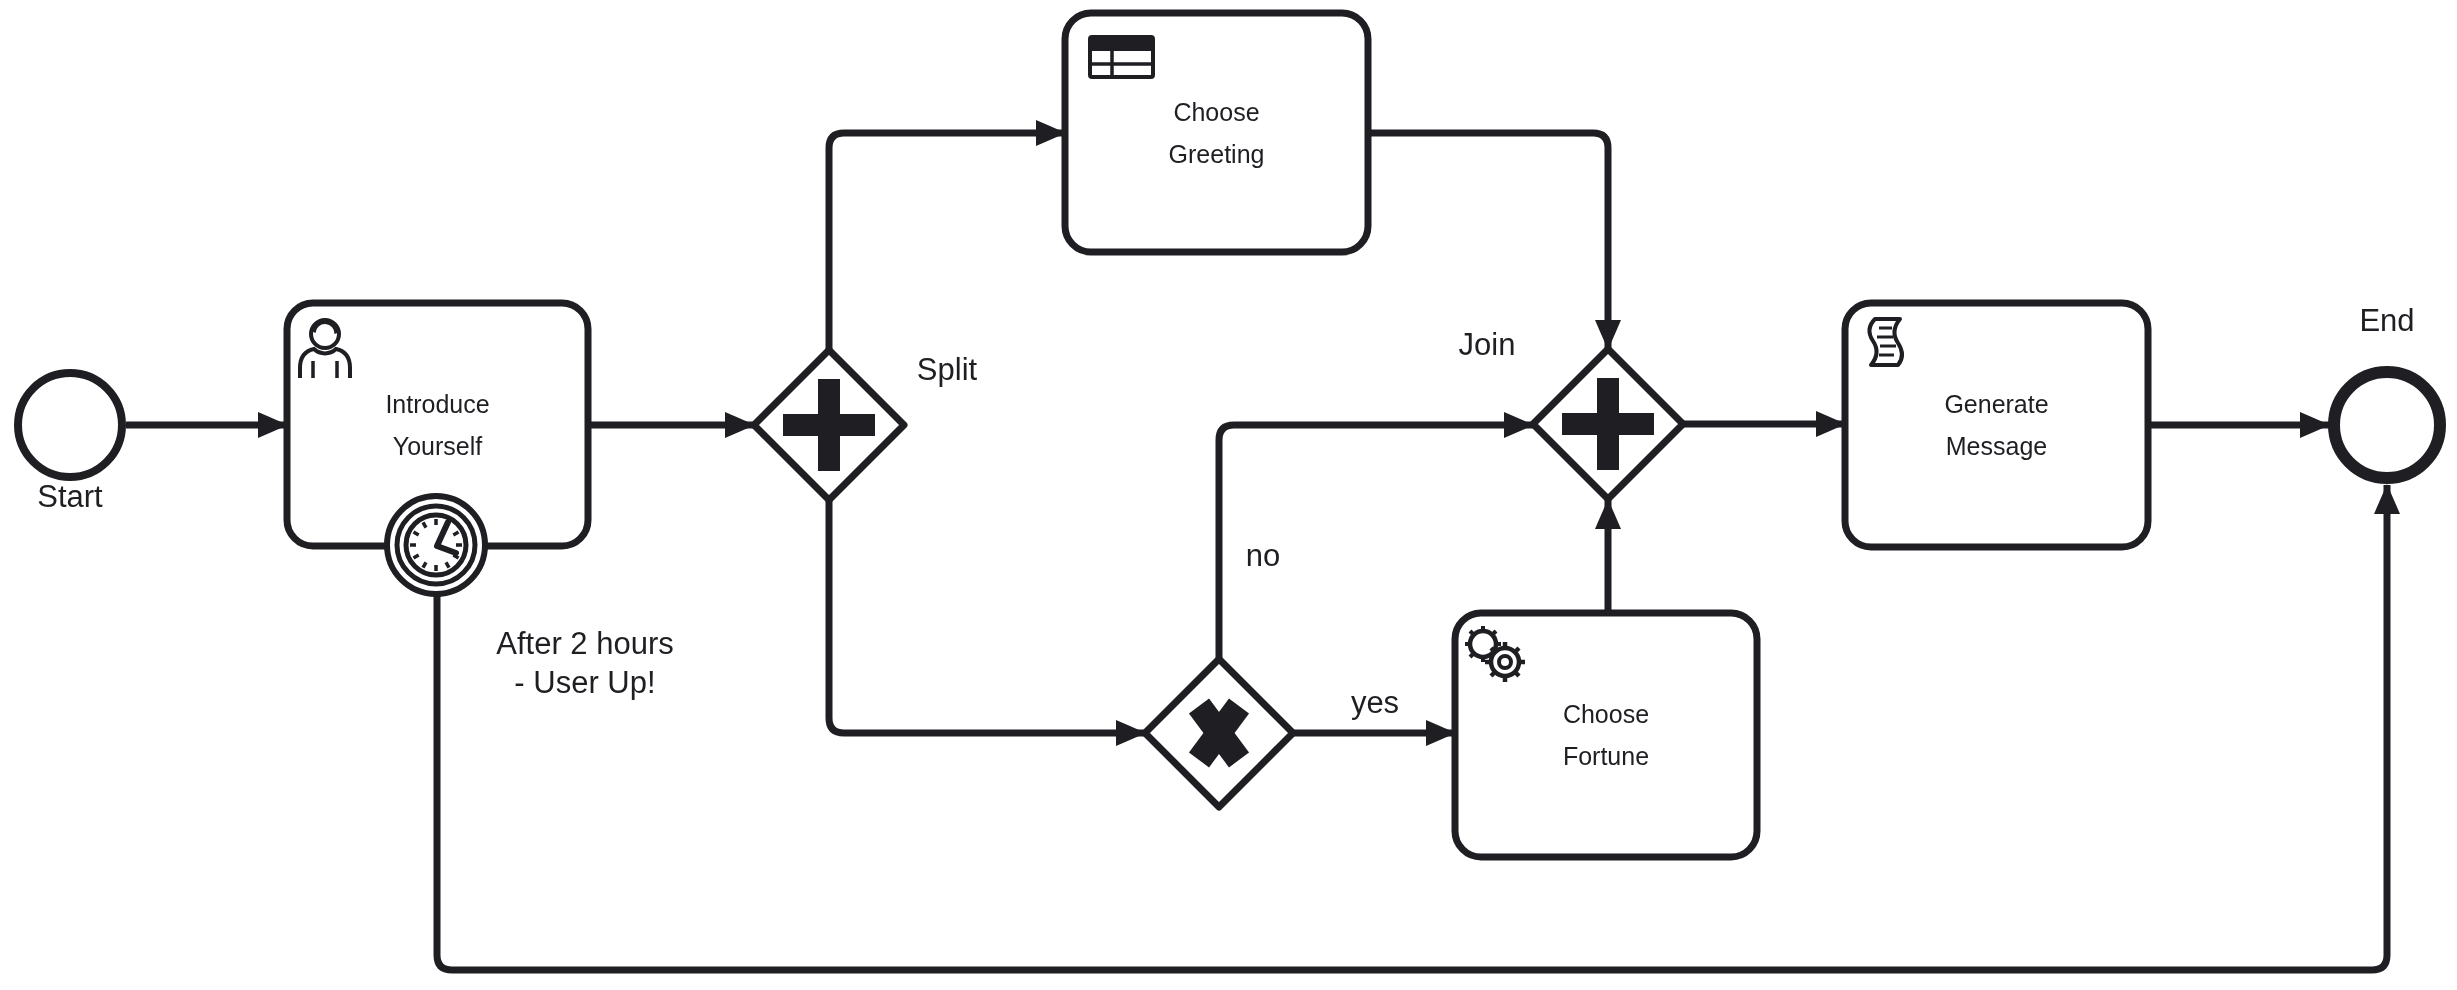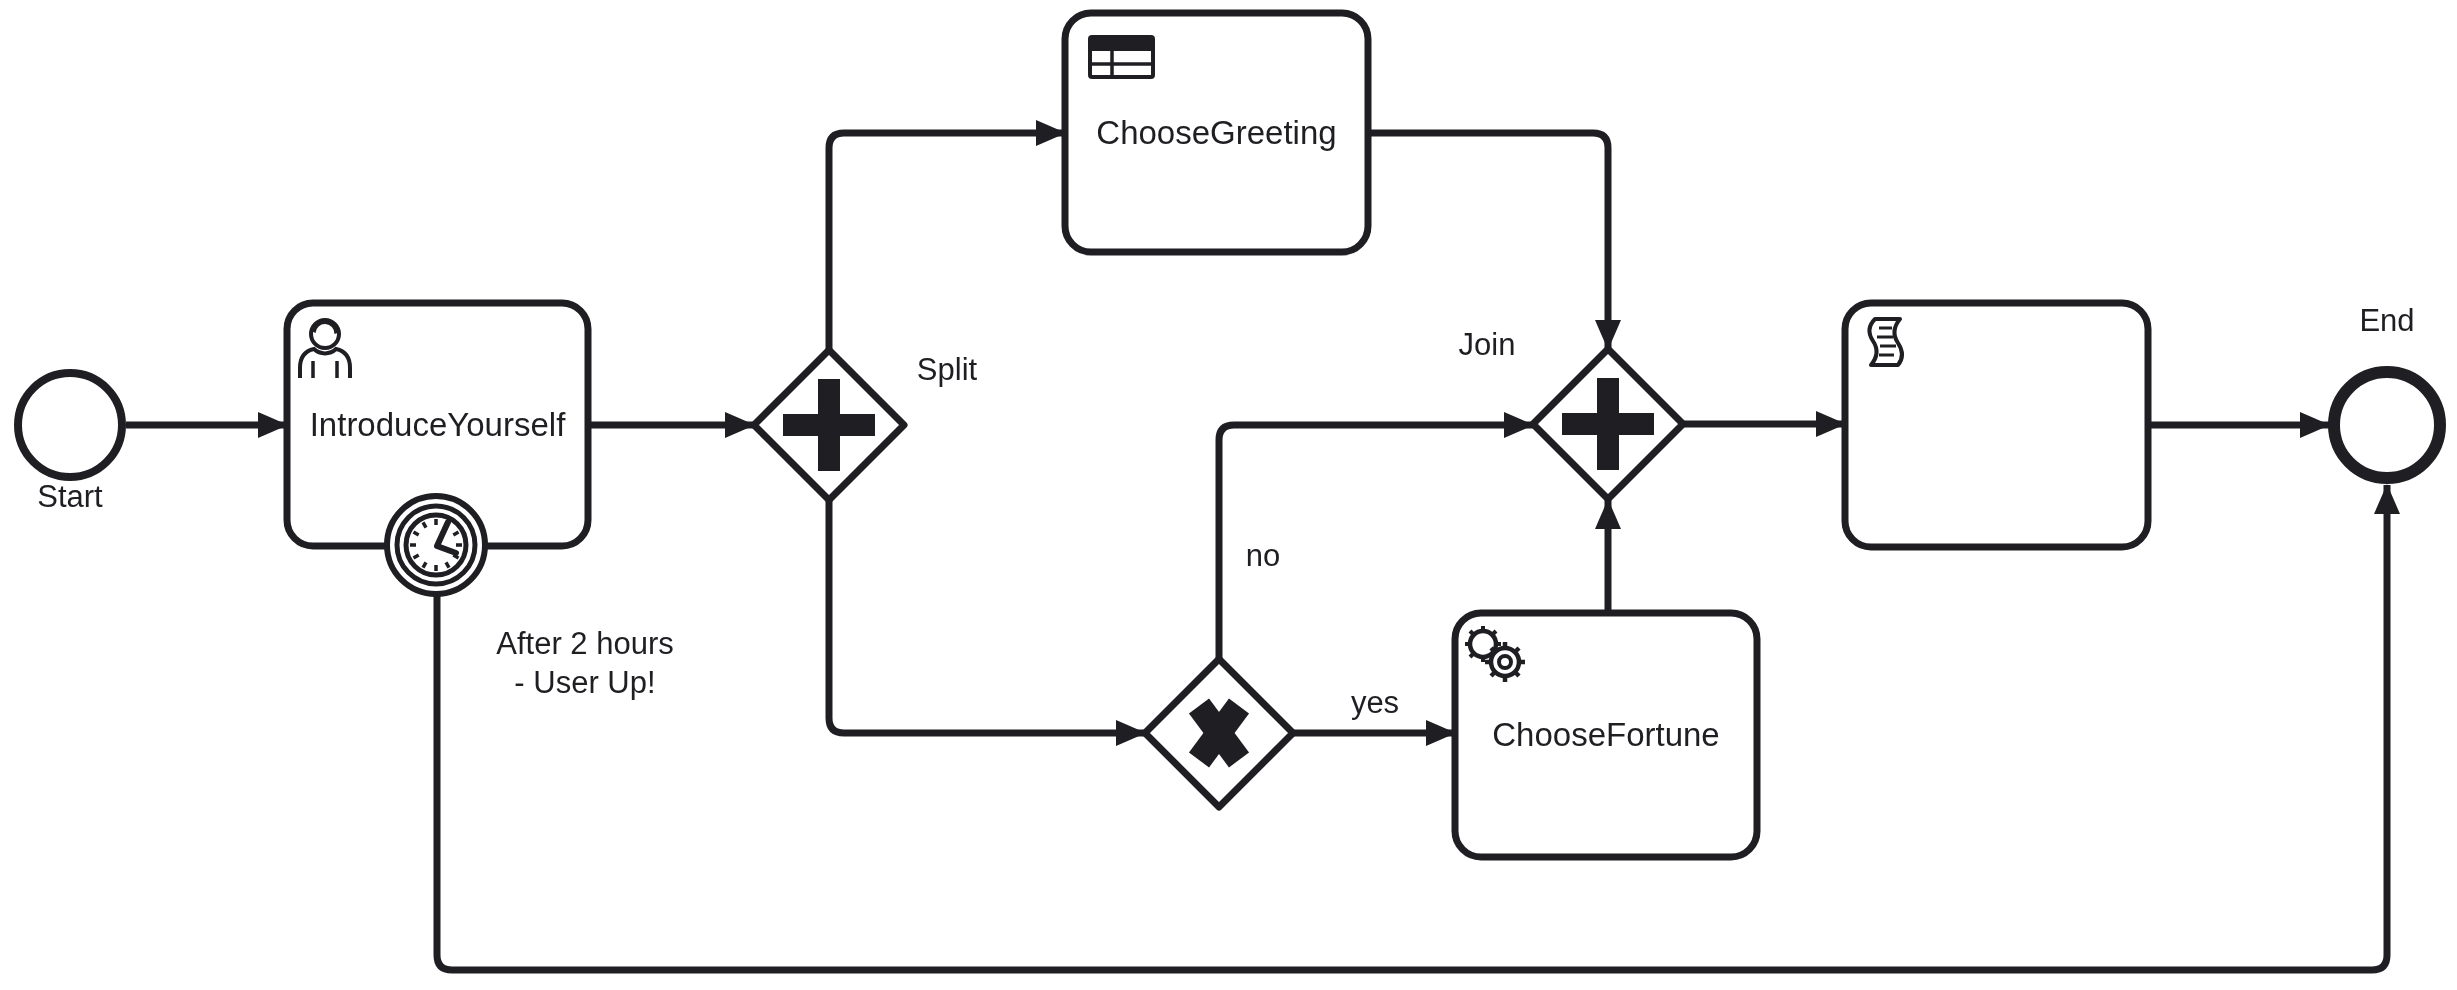--- a/index.html
+++ b/index.html
@@ -21,23 +21,23 @@
   
   .lbl{
     position:absolute;
     transform:translate(-50%,-50%);
     font-size:31px;line-height:39px;
     text-align:center;white-space:nowrap;
   }
   .lbl span{display:block;}
   .task-label{
     position:absolute;
-    display:flex;flex-direction:row;
+    display:flex;flex-direction:column;
     align-items:center;justify-content:center;
-    font-size:33px;line-height:42px;text-align:center;
+    font-size:25px;line-height:42px;text-align:center;
   }
   .task-label span{display:block;}
 </style>
 </head>
 <body>
 
 <div class="canvas">
 
   <svg width="2457" height="990" viewBox="0 0 2457 990">
     <defs>
@@ -203,18 +203,22 @@
 
   <div class="task-label" style="left:1455px;top:613px;width:302px;height:244px;">
     <span>Choose</span>
     <span>Fortune</span>
   </div>
 
   <div class="lbl" style="left:1487px;top:344px;text-align:center;">
     <span>Join</span>
   </div>
 
+  <div class="task-label" style="left:1845px;top:303px;width:303px;height:244px;">
+    <span>Generate</span>
+    <span>Message</span>
+  </div>
 
   <div class="lbl" style="left:2387px;top:320px;">
     <span>End</span>
   </div>
 
 </div>
 
 </body></html>

